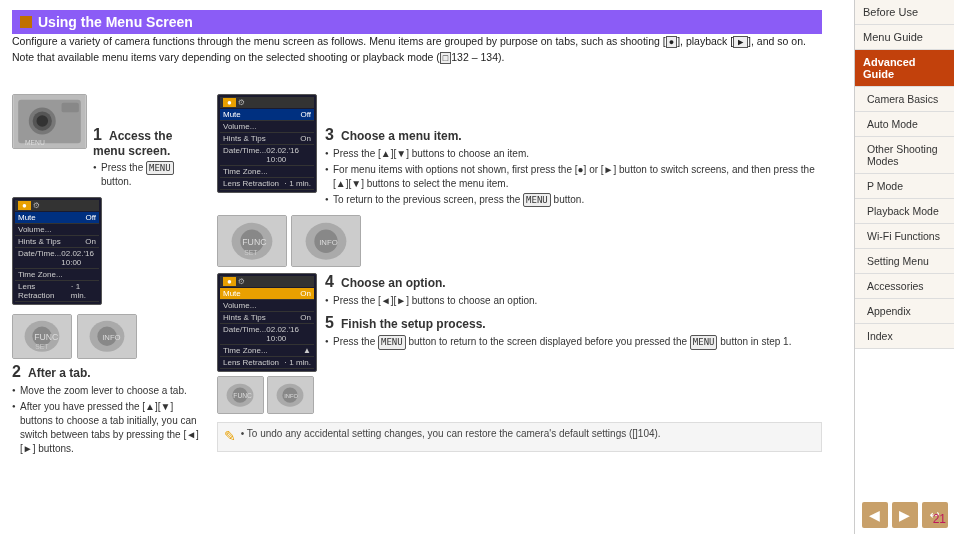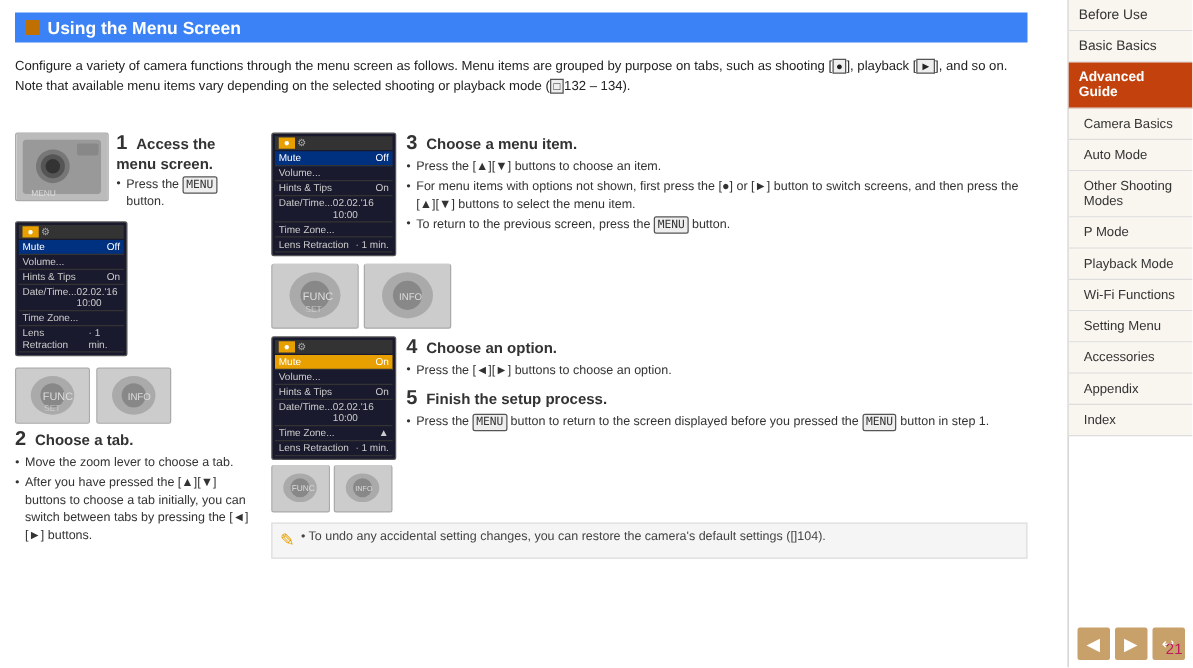--- a/index.html
+++ b/index.html
@@ -15,26 +15,26 @@
 
     
     .main-content {
       flex: 1;
       padding: 10px 12px;
       overflow: hidden;
     }
 
     
     .page-title-bar {
-      background: #3b82f6;
+      background: #8b5cf6;
       color: #fff;
       font-weight: bold;
       font-size: 14px;
       padding: 4px 8px;
-      margin-bottom: 12px;
+      margin-bottom: 0;
       display: flex;
       align-items: center;
     }
     .title-square {
       width: 12px;
       height: 12px;
       background: #c07000;
       margin-right: 6px;
       flex-shrink: 0;
     }
@@ -57,20 +57,21 @@
       flex-shrink: 0;
     }
 
     
     .right-col {
       flex: 1;
     }
 
     .step-content {
       flex: 1;
+      margin-top: 32px;
     }
 
     .step-number {
       font-size: 16px;
       font-weight: bold;
       color: #333;
       margin-right: 4px;
     }
 
     .step-title {
@@ -361,21 +362,21 @@
               <ellipse cx="30" cy="22" rx="18" ry="16" fill="#aaa"></ellipse>
               <circle cx="30" cy="22" r="10" fill="#888"></circle>
               <text x="25" y="26" font-size="8" fill="#ddd">INFO</text>
             </svg>
           </div>
         </div>
       </div>
       <div style="margin-top:-2px">
         <div>
           <span class="step-number">2</span>
-          <span class="step-title">Choose a tab.</span>
+          <span class="step-title">After a tab.</span>
         </div>
         <ul class="step-bullets">
           <li>Move the zoom lever to choose a tab.</li>
           <li>After you have pressed the [▲][▼] buttons to choose a tab initially, you can switch between tabs by pressing the [◄][►] buttons.</li>
         </ul>
       </div>
     </div>
 
     <div class="right-col">
       <div style="display:flex;gap:8px;margin-bottom:6px;">
@@ -521,21 +522,21 @@
       <div class="note-box">
         <span class="note-icon">✎</span>
         <span>• To undo any accidental setting changes, you can restore the camera's default settings ([]104).</span>
       </div>
     </div>
   </div>
 </div>
 
 <div class="sidebar">
   <div class="sidebar-item">Before Use</div>
-  <div class="sidebar-item">Basic Basics</div>
+  <div class="sidebar-item">Menu Guide</div>
   <div class="sidebar-item active">Advanced Guide</div>
   <div class="sidebar-item sub">Camera Basics</div>
   <div class="sidebar-item sub">Auto Mode</div>
   <div class="sidebar-item sub">Other Shooting Modes</div>
   <div class="sidebar-item sub">P Mode</div>
   <div class="sidebar-item sub">Playback Mode</div>
   <div class="sidebar-item sub">Wi-Fi Functions</div>
   <div class="sidebar-item sub">Setting Menu</div>
   <div class="sidebar-item sub">Accessories</div>
   <div class="sidebar-item sub">Appendix</div>

